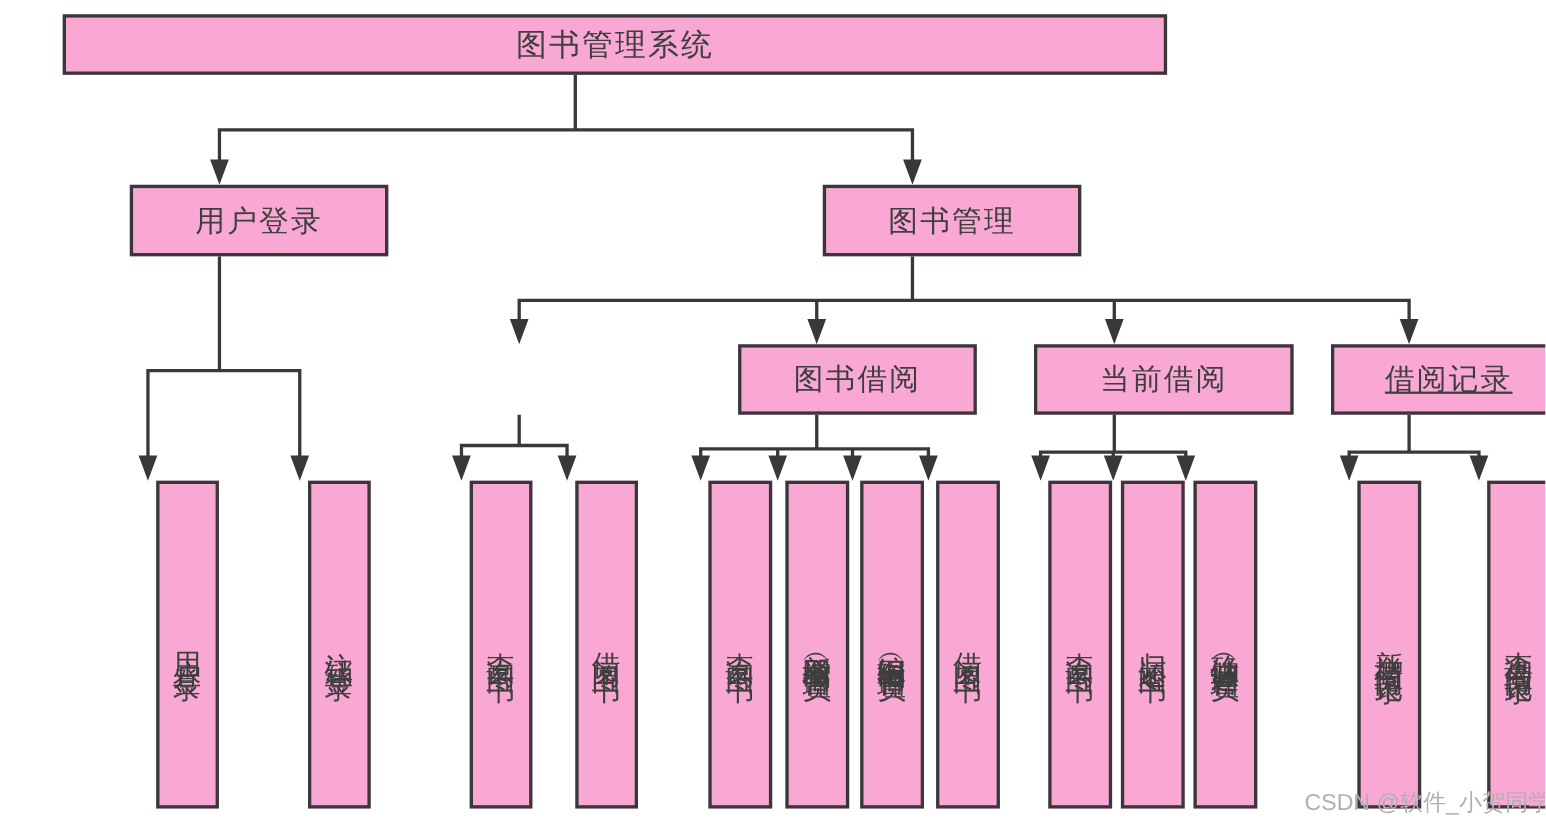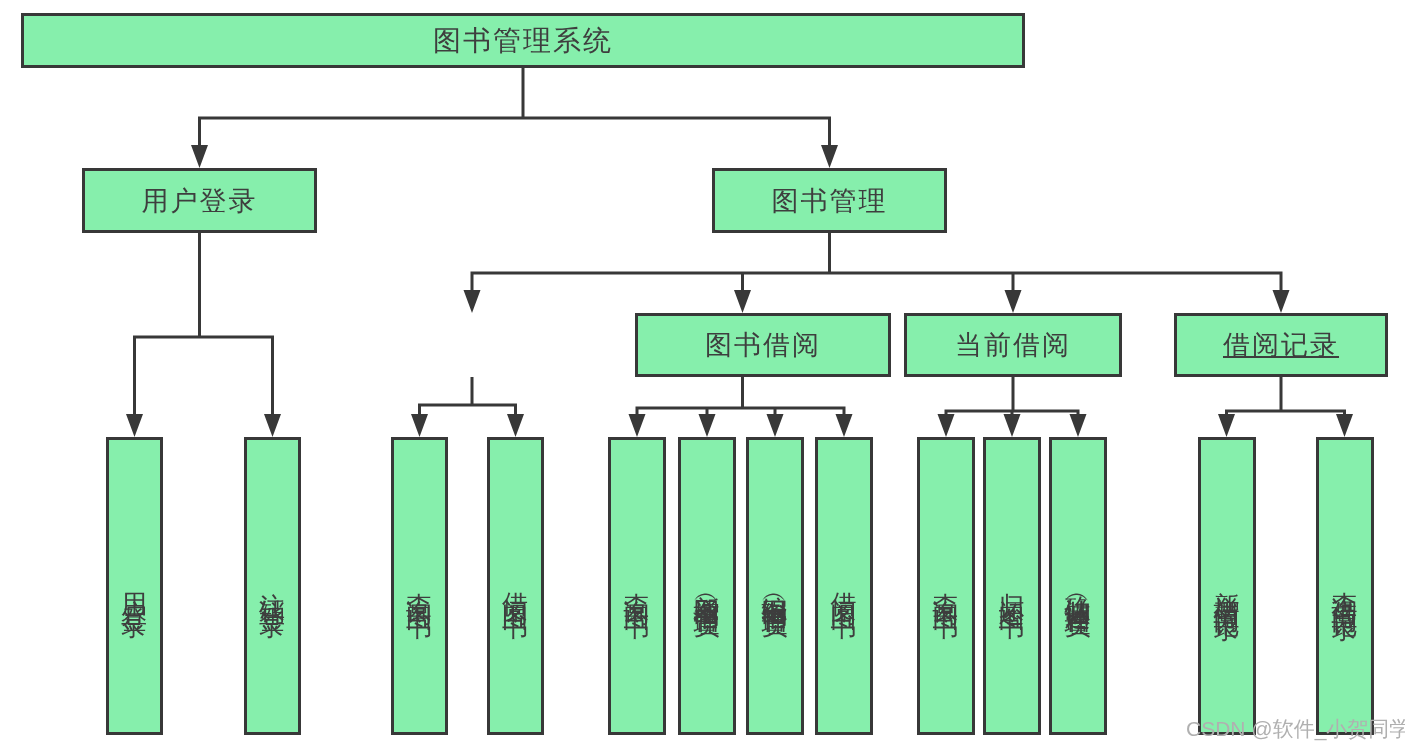--- a/index.html
+++ b/index.html
@@ -7,27 +7,28 @@
     position: relative;
     width: 1405px;
     height: 747px;
     background: #ffffff;
     font-family: "Liberation Sans", "DejaVu Sans", sans-serif;
     overflow: hidden;
   }
   .connectors { position: absolute; left: 0; top: 0; }
   .node {
     position: absolute;
-    background: #86efac;
+    background: #f9a8d4;
     border: 3px solid #383838;
     display: flex;
     align-items: center;
     justify-content: center;
     color: #3e3e3e;
     box-sizing: border-box;
+    margin-left: 36px;
   }
   .hlabel { font-size: 27px; letter-spacing: 2px; white-space: nowrap; }
   .root .hlabel { font-size: 28px; }
   .leaf .vlabel {
     writing-mode: vertical-rl;
     text-orientation: mixed;
     font-size: 26px;
     line-height: 1;
   }
   .ls4 .vlabel { letter-spacing: 7px; }
@@ -111,24 +112,24 @@
     <span class="hlabel">图书管理系统</span>
   </div>
 
   <div class="node" style="left:82px; top:168px; width:235px; height:65px;">
     <span class="hlabel">用户登录</span>
   </div>
   <div class="node" style="left:712px; top:168px; width:235px; height:65px;">
     <span class="hlabel">图书管理</span>
   </div>
 
-  <div class="node" style="left:635px; top:313px; width:256px; height:64px;">
+  <div class="node" style="left:635px; top:313px; width:217px; height:64px;">
     <span class="hlabel">图书借阅</span>
   </div>
-  <div class="node" style="left:904px; top:313px; width:218px; height:64px;">
+  <div class="node" style="left:904px; top:313px; width:236px; height:64px;">
     <span class="hlabel">当前借阅</span>
   </div>
   <div class="node" style="left:1174px; top:313px; width:214px; height:64px;text-decoration:underline;">
     <span class="hlabel">借阅记录</span>
   </div>
 
   <div class="node leaf ls4" style="left:106px; top:437px; width:57px; height:298px;">
     <span class="vlabel">用户登录</span>
   </div>
   <div class="node leaf ls4" style="left:244px; top:437px; width:57px; height:298px;">

